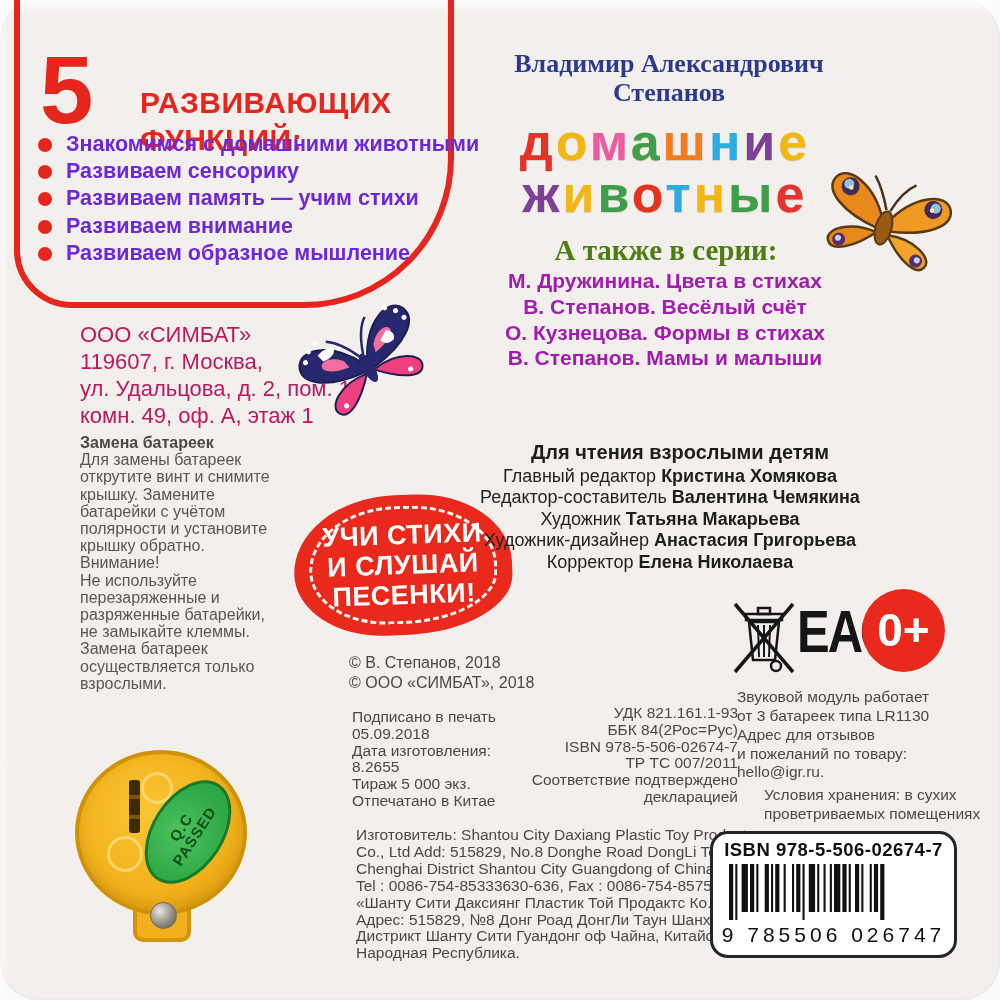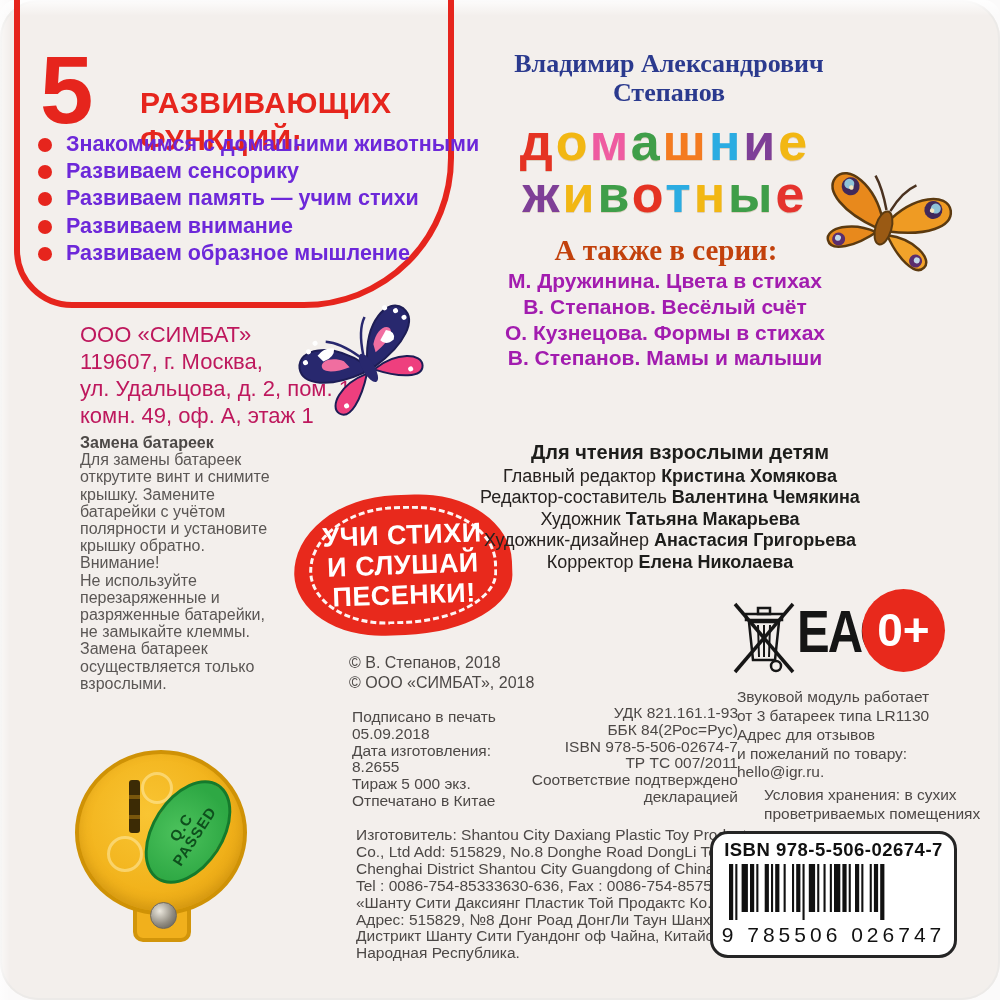--- a/index.html
+++ b/index.html
@@ -15,21 +15,21 @@
   .features-list{position:absolute;left:38px;top:131px;}
   .feature-item{position:relative;padding-left:28px;font-size:21.5px;font-weight:bold;color:#6d28d9;line-height:27.2px;white-space:nowrap;}
   .feature-item::before{content:'';position:absolute;left:0;top:7px;width:14px;height:14px;border-radius:50%;background:#e6251d;}
 
   
   .author{position:absolute;left:448px;right:110px;top:49px;text-align:center;font-family:"Liberation Serif",serif;font-weight:bold;font-size:26px;line-height:29px;color:#2b3a8e;}
   .book-title{position:absolute;left:430px;right:100px;text-align:center;font-weight:bold;font-size:52px;line-height:52px;letter-spacing:3px;}
   .book-title .tl{text-shadow:0 1px 0 rgba(120,60,0,.18);}
   .title-l1{top:116px;}
   .title-l2{top:168px;}
-  .series-heading{position:absolute;left:432px;right:100px;top:234px;text-align:center;font-family:"Liberation Serif",serif;font-weight:bold;font-size:29px;color:#c2410c;}
+  .series-heading{position:absolute;left:432px;right:100px;top:234px;text-align:center;font-family:"Liberation Serif",serif;font-weight:bold;font-size:29px;color:#4d7c0f;}
   .series-list{position:absolute;left:430px;right:100px;top:268px;text-align:center;}
   .series-item{font-size:21px;font-weight:bold;color:#a21caf;line-height:25.8px;}
 
   
   .publisher{position:absolute;left:80px;top:321px;}
   .publisher div{font-size:22px;font-weight:normal;color:#be185d;line-height:27px;white-space:nowrap;}
   .battery-note{position:absolute;left:80px;top:434px;color:#5a5654;}
   .battery-note-title{font-size:16px;font-weight:bold;line-height:17.2px;color:#4c4846;}
   .battery-note .note-line{font-size:16px;line-height:17.2px;white-space:nowrap;}
 

